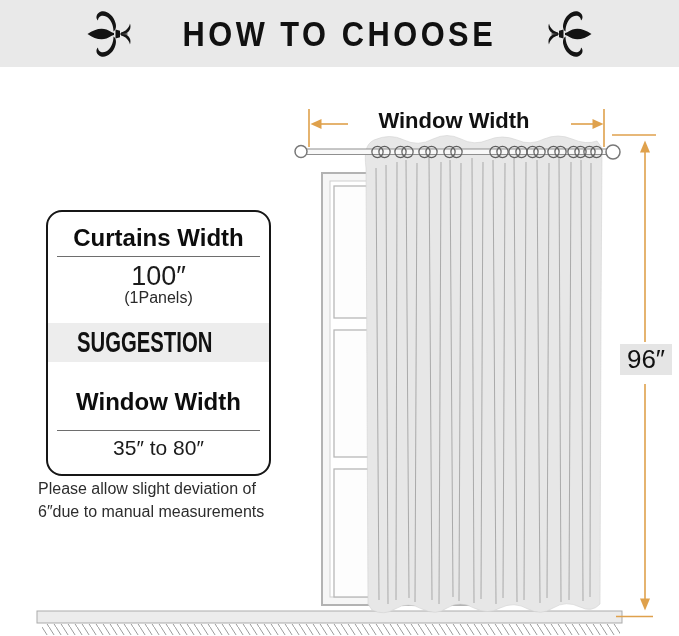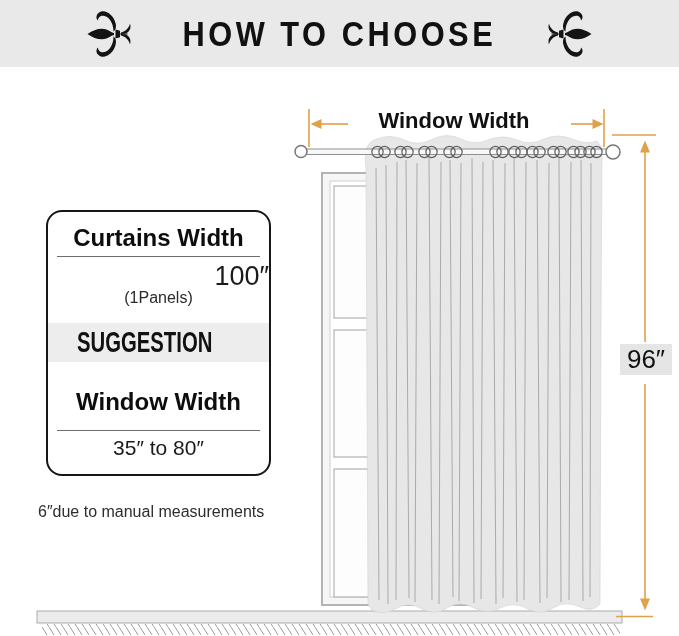--- a/index.html
+++ b/index.html
@@ -23,21 +23,21 @@
   .lbl-height{position:absolute;left:620px;top:344px;width:52px;text-align:center;
               font-size:26px;color:#111;z-index:3;background:#e5e5e5;}
 
   
   .info-box{position:absolute;left:46px;top:202px;width:221px;height:262px;background:#fff;
             border:2.5px solid #161616;border-radius:16px;text-align:center;z-index:3;margin-top:8px;}
   .ib-title{position:absolute;top:12px;left:0;width:100%;font-size:24px;font-weight:bold;color:#0d0d0d;}
   .ib-div{position:absolute;left:9px;right:9px;height:1px;background:#6e6e6e;}
   .ib-div1{top:44px;}
   .ib-div2{top:218px;}
-  .ib-value{position:absolute;top:49px;left:0;width:100%;font-size:27px;color:#1b1b1b;text-align:right;}
+  .ib-value{position:absolute;top:49px;left:0;width:100%;font-size:27px;color:#1b1b1b;}
   .ib-panels{position:absolute;top:77px;left:0;width:100%;font-size:16px;color:#2a2a2a;}
   .ib-band{position:absolute;top:111px;left:0;right:0;height:39px;background:#ededed;
            display:flex;align-items:center;}
   .ib-band span{font-size:29px;font-weight:bold;color:#111;transform:scaleX(.7);white-space:nowrap;}
   .ib-title2{position:absolute;top:176px;left:0;width:100%;font-size:24px;font-weight:bold;color:#0d0d0d;}
   .ib-value2{position:absolute;top:224px;left:0;width:100%;font-size:21px;color:#1b1b1b;}
 
   
   .note{position:absolute;left:38px;top:477px;margin:0;font-size:16px;line-height:23px;
         color:#2d2d2d;z-index:3;}
@@ -186,17 +186,17 @@
     <div class="ib-panels">(1Panels)</div>
     <div class="ib-band">
       <span>SUGGESTION</span>
     </div>
     <div class="ib-title2">Window Width</div>
     <div class="ib-div ib-div2"></div>
     <div class="ib-value2">35″ to 80″</div>
   </div>
 
   <p class="note">
-    <br>
+    <span>Please allow slight deviation of</span><br>
     <span>6″due to manual measurements</span>
   </p>
 
 </div>
 
 </body></html>

